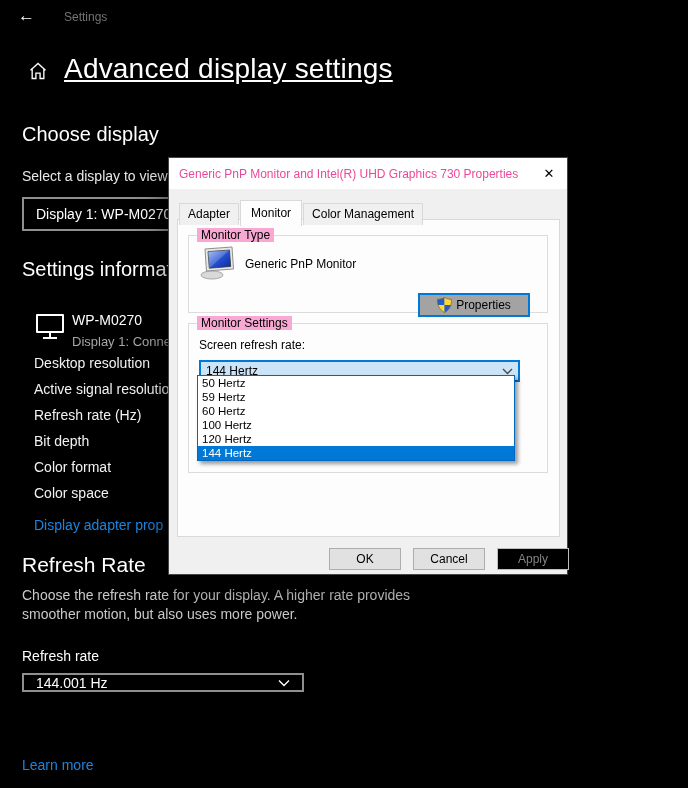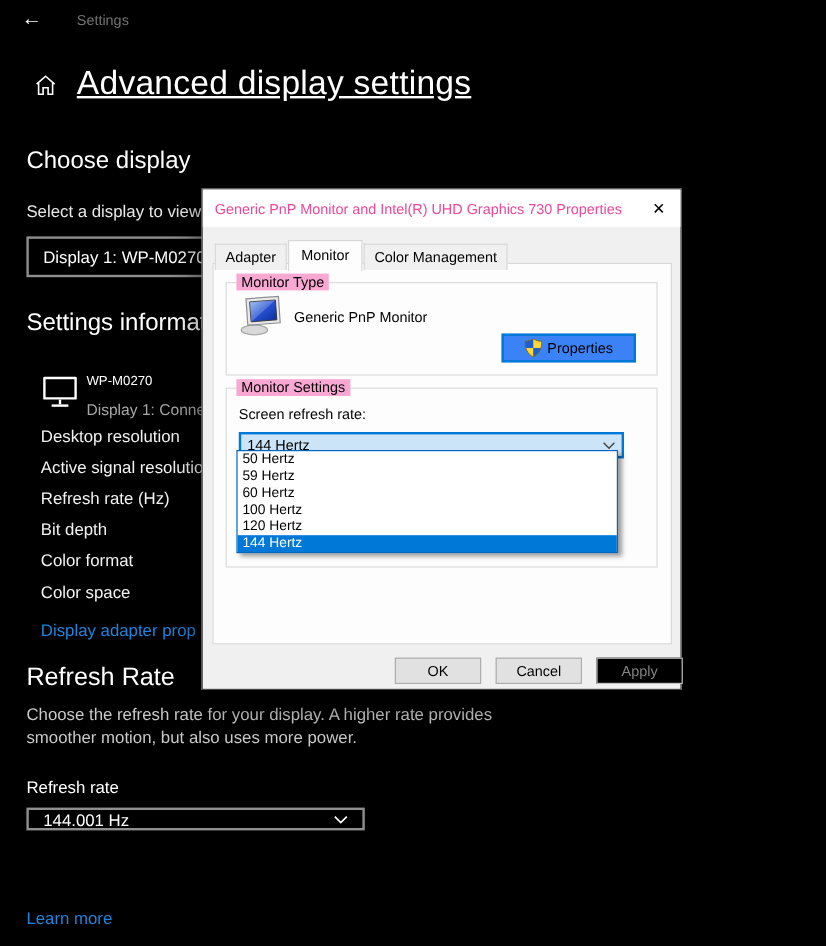--- a/index.html
+++ b/index.html
@@ -32,21 +32,21 @@
   .display-select { left:22px; top:197px; width:282px; height:34px; }
   .rate-select    { left:22px; top:673px; width:282px; height:19px;justify-content:space-between; }
 
   .info-heading { left:22px; top:258px; white-space:nowrap; }
 
   .mon-glyph { left:36px; top:314px; width:28px; height:26px; }
   .mon-glyph .scr { position:absolute; left:0; top:0; width:28px; height:19px; border:2px solid #fff; border-radius:1px; }
   .mon-glyph .stem { position:absolute; left:13px; top:19px; width:2px; height:4px; background:#fff; }
   .mon-glyph .base { position:absolute; left:7px; top:23px; width:14px; height:2px; background:#fff; }
 
-  .mon-name   { left:72px; top:312px; font-size:11px; white-space:nowrap; }
+  .mon-name   { left:72px; top:312px; font-size:14px; white-space:nowrap; }
   .mon-status { left:72px; top:334px; font-size:13px; color:#a6a6a6; white-space:nowrap; }
 
   .info-rows { left:34px; top:355px; width:300px; }
   .info-row  { height:26px; font-size:14px; color:#f2f2f2; white-space:nowrap; }
   .adapter-link { left:34px; top:517px; font-size:14px; color:#1e84de; white-space:nowrap; cursor:pointer; }
 
   .rr-heading { left:22px; top:553px; font-size:21px; }
   .rr-desc1 { left:22px; top:587px; font-size:14px; color:#c9c9c9; white-space:nowrap; }
   .rr-desc2 { left:22px; top:606px; font-size:14px; color:#c9c9c9; white-space:nowrap; }
   .rr-label { left:22px; top:648px; font-size:14px; }
@@ -77,22 +77,22 @@
 
   .grp { position:absolute; border:1px solid #dcdcdc; }
   .grp-legend { position:absolute; top:-8px; left:8px; background:#f9a8d4; padding:0 4px; font-size:12px; color:#000; }
   .grp-type     { left:10px; top:15px; width:360px; height:78px; }
   .grp-settings { left:10px; top:103px; width:360px; height:150px; }
 
   .dlg-mon-icon { position:absolute; left:10px; top:10px; }
   .pnp-name { position:absolute; left:56px; top:21px; font-size:12px; white-space:nowrap; }
 
   .props-btn {
-    position:absolute; left:229px; top:42px; width:112px; height:24px;
-    background:#3b82f6; border:2px solid #0078d7;
+    position:absolute; left:229px; top:57px; width:112px; height:24px;
+    background:#a3a3a3; border:2px solid #0078d7;
     display:flex; align-items:center; justify-content:center; gap:4px;
     font-size:12px; color:#000; cursor:pointer;
   }
 
   .refresh-label { position:absolute; left:10px; top:14px; font-size:12px; }
   .combo {
     position:absolute; left:10px; top:36px; width:321px; height:22px;
     background:#cce4f7; border:2px solid #0078d7;
     display:flex; align-items:center; justify-content:space-between;
     font-size:12px; padding:0 5px; cursor:pointer;

